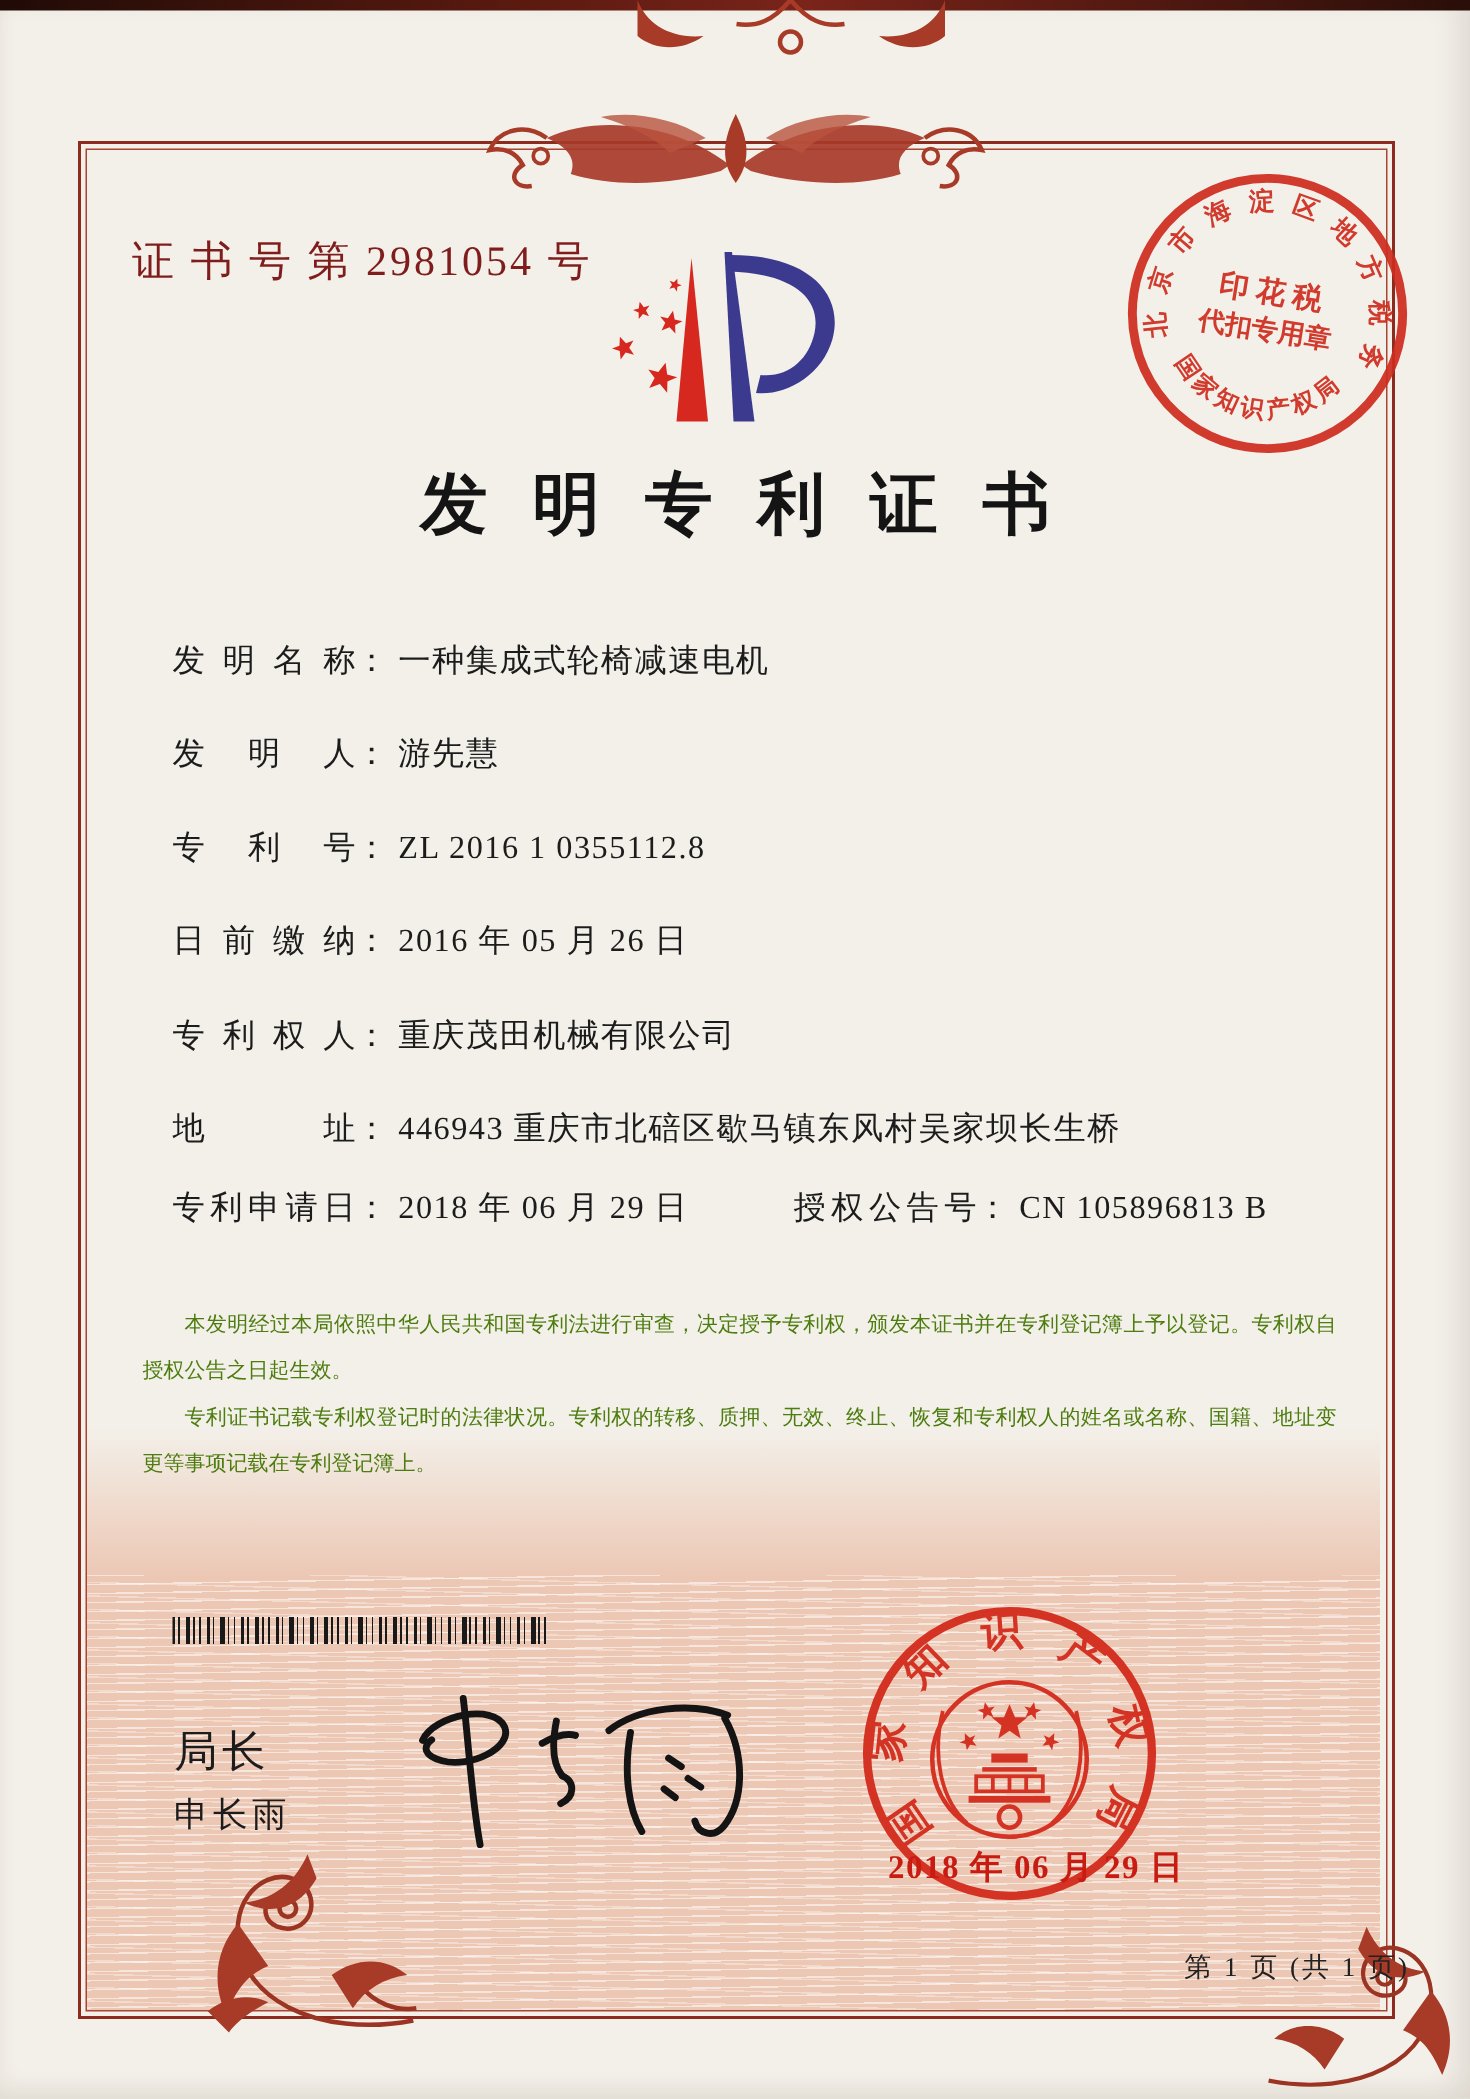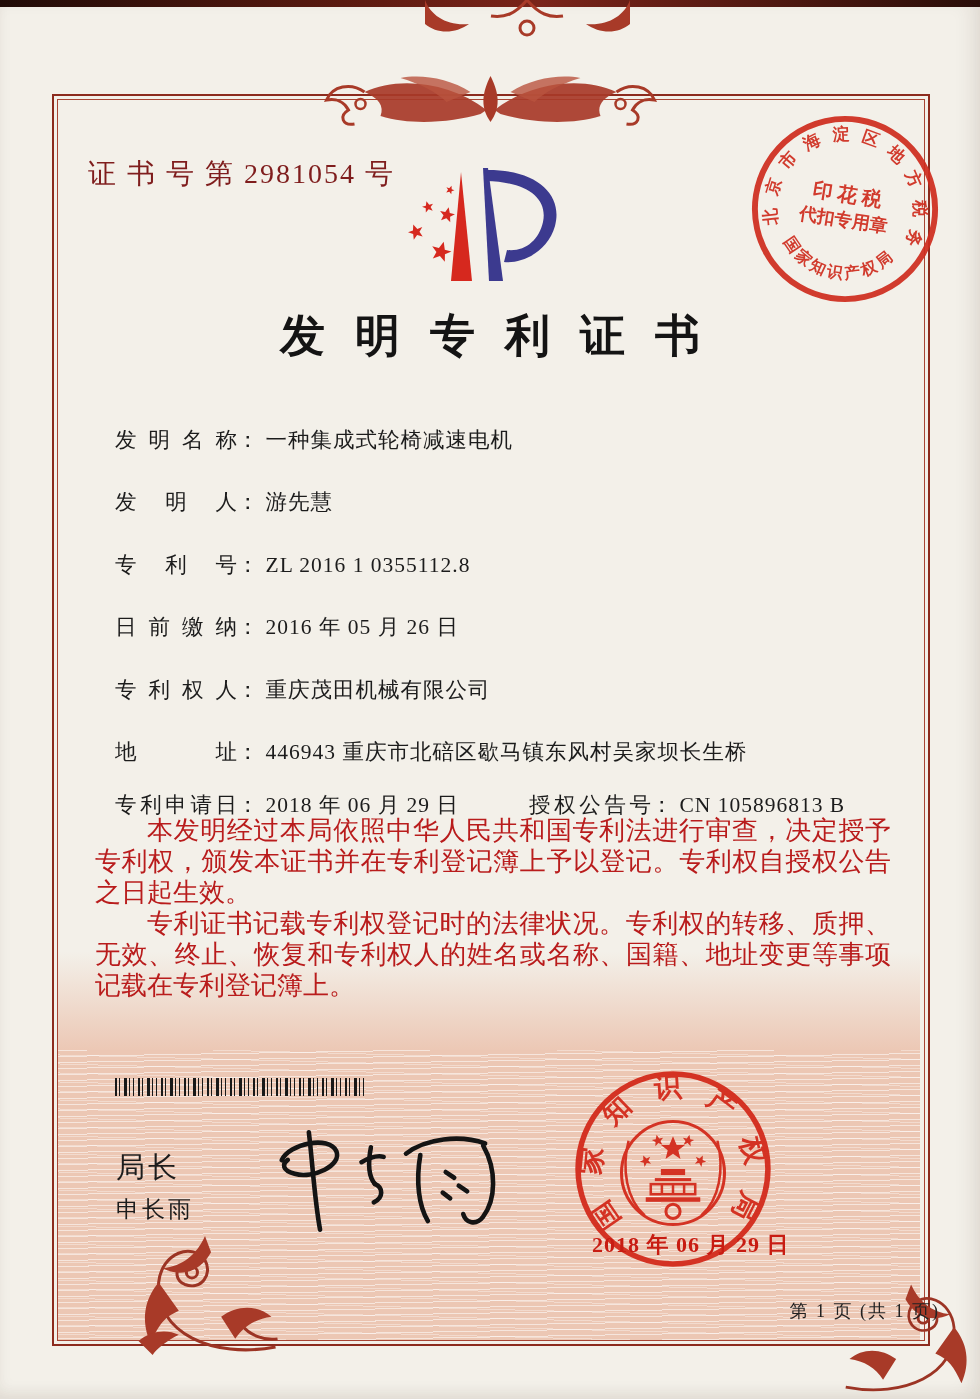--- a/index.html
+++ b/index.html
@@ -20,22 +20,22 @@
   .cert-no{position:absolute;left:88px;top:155px;font-size:28px;letter-spacing:2px;color:#7f1d1d;}
   .logo{position:absolute;left:393px;top:156px;width:175px;height:132px;}
   .tax-stamp{position:absolute;left:746px;top:110px;width:198px;height:198px;transform:rotate(9deg);opacity:.92;}
   .title{position:absolute;left:0;right:0;top:306px;text-align:center;font-size:45px;font-weight:600;
         letter-spacing:30px;padding-left:30px;color:#141414;}
   .row{position:absolute;left:115px;width:790px;font-size:21.5px;white-space:nowrap;}
   .flabel{display:inline-block;width:122px;text-align:justify;text-align-last:justify;vertical-align:bottom;}
   .colon{margin-right:7px;}
   .fvalue{letter-spacing:1px;}
   .row2-right{position:absolute;left:370px;top:0;margin-left:44px;}
-  .paras{position:absolute;left:95px;top:815px;width:796px;font-size:26px;line-height:31px;
-        text-align:justify;color:#b91c1c;}
+  .paras{position:absolute;left:95px;top:868px;width:796px;font-size:14px;line-height:31px;
+        text-align:justify;color:#4d7c0f;}
   .paras p{margin:0;text-indent:2em;}
   .barcode{position:absolute;left:115px;top:1078px;width:250px;height:18px;
         background:repeating-linear-gradient(90deg,#191919 0 2px,rgba(0,0,0,0) 2px 4px,#191919 4px 5px,
         rgba(0,0,0,0) 5px 9px,#191919 9px 12px,rgba(0,0,0,0) 12px 14px,#191919 14px 15px,
         rgba(0,0,0,0) 15px 18px,#191919 18px 19px,rgba(0,0,0,0) 19px 23px);}
   .chief-label{position:absolute;left:116px;top:1148px;font-size:29px;letter-spacing:3px;}
   .chief-name{position:absolute;left:116px;top:1194px;font-size:23px;letter-spacing:3px;}
   .signature{position:absolute;left:252px;top:1116px;width:255px;height:118px;transform:rotate(-3deg);}
   .office-seal{position:absolute;left:572px;top:1068px;width:202px;height:202px;opacity:.95;}
   .seal-date{position:absolute;left:592px;top:1230px;font-size:22px;color:#c81c12;letter-spacing:1px;font-weight:600;}

